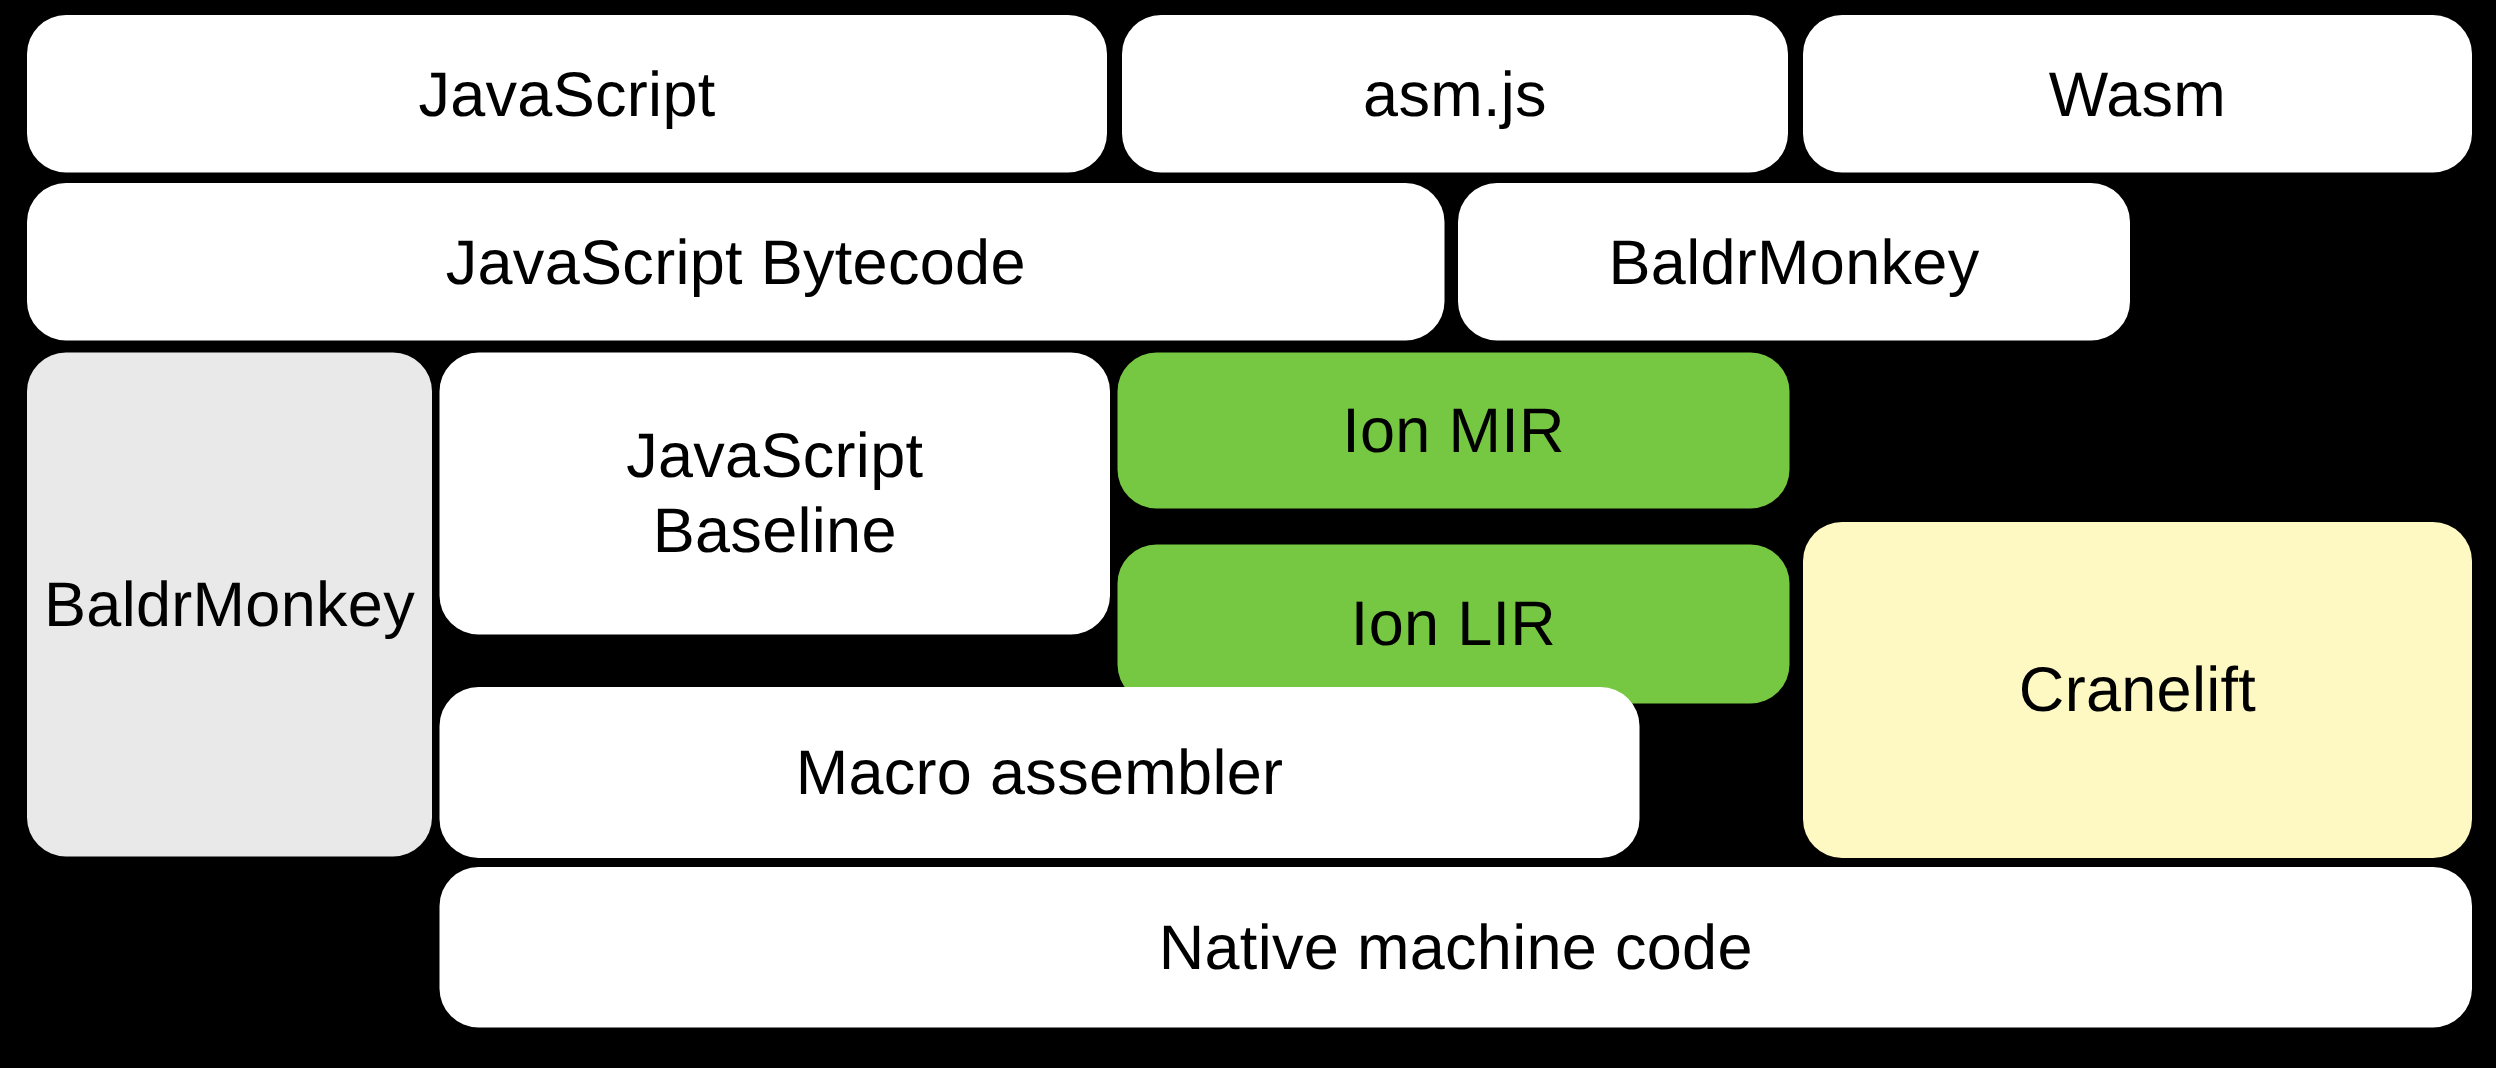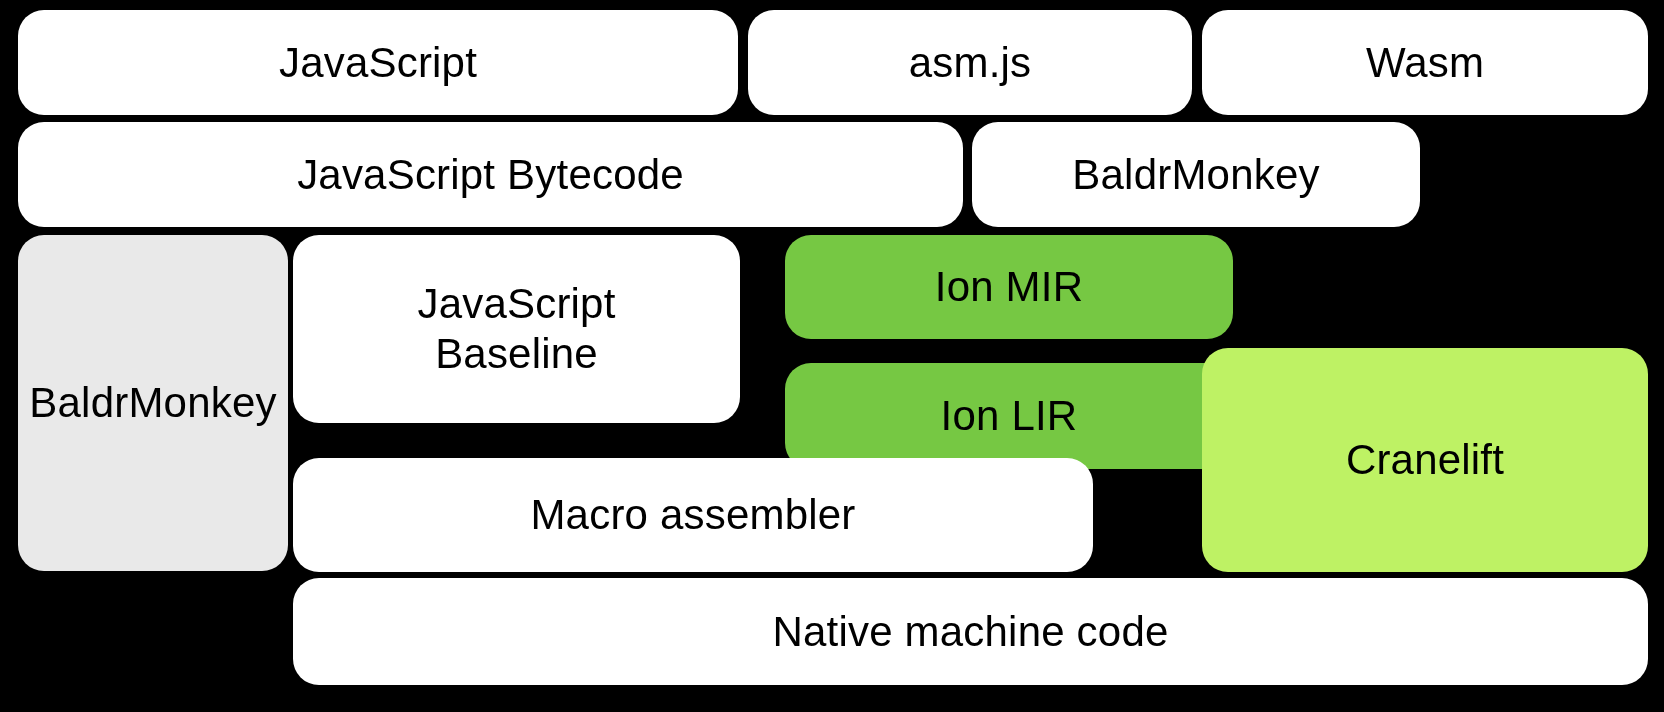--- a/index.html
+++ b/index.html
@@ -28,22 +28,22 @@
     font-size: 42px;
     font-weight: 400;
     line-height: 1.18;
     letter-spacing: 0.2px;
     white-space: pre-line;
     padding: 0 10px;
     user-select: none;
   }
   .fill-white { background: #ffffff; }
   .fill-gray  { background: #e9e9e9; }
-  .fill-green { background: #76c843; margin-left: 40px; }
-  .fill-pink  { background: #bef264; }
+  .fill-green { background: #76c843; }
+  .fill-pink  { background: #fef9c3; }
 </style>
 </head>
 <body>
 
 <div id="stage" style="background: rgb(0, 0, 0);">
     <div class="node fill-white" style="left: 18px; top: 10px; width: 720px; height: 105px; color: rgb(0, 0, 0);">JavaScript</div>
     <div class="node fill-white" style="left: 748px; top: 10px; width: 444px; height: 105px; color: rgb(0, 0, 0);">asm.js</div>
     <div class="node fill-white" style="left: 1202px; top: 10px; width: 446px; height: 105px; color: rgb(0, 0, 0); text-align: right;">Wasm</div>
     <div class="node fill-white" style="left: 18px; top: 122px; width: 945px; height: 105px; color: rgb(0, 0, 0);">JavaScript Bytecode</div>
     <div class="node fill-white" style="left: 972px; top: 122px; width: 448px; height: 105px; color: rgb(0, 0, 0);">BaldrMonkey</div>

